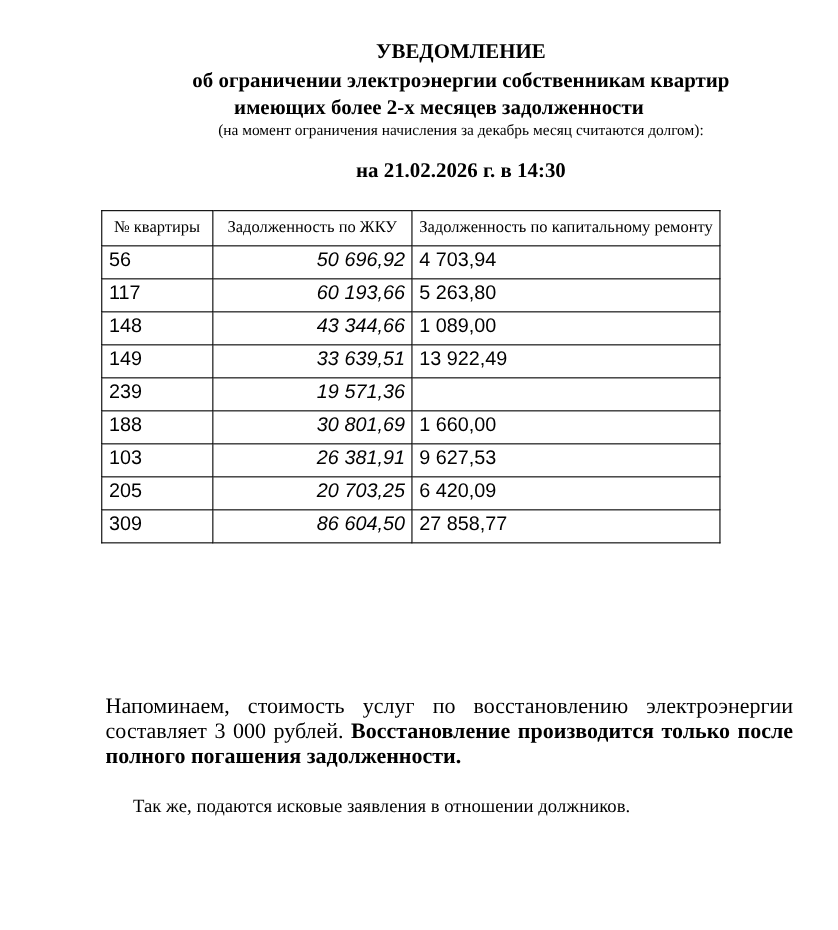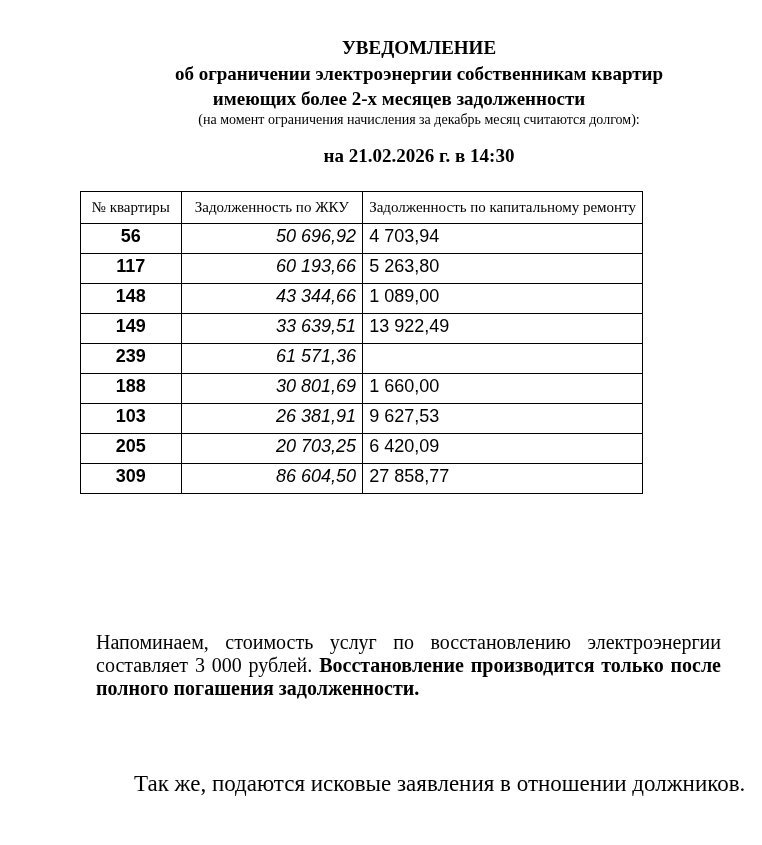--- a/index.html
+++ b/index.html
@@ -26,21 +26,21 @@
     .t1 { top: 37px; font-size: 19px; left: 38px; }
     .t2 { top: 63px; font-size: 19px; left: 38px; }
     .t3 { top: 88px; font-size: 19px; left: 18px; }
     .t4 {
       top: 112px; font-size: 14px; font-weight: normal; left: 38px;
     }
     .t5 { top: 145px; font-size: 19px; left: 38px; }
 
     table.debts {
       position: absolute;
-      left: 80px;
+      left: 92px;
       top: 191px;
       width: 563px;
       border-collapse: collapse;
     }
     table.debts th, table.debts td {
       border: 1px solid #000000;
       height: 30px;
       padding: 0 6px;
       box-sizing: border-box;
     }
@@ -51,21 +51,21 @@
       text-align: center;
       height: 32px;
       white-space: nowrap;
     }
     table.debts td {
       font-family: "Liberation Sans", sans-serif;
       font-size: 18px;
       vertical-align: top;
       padding-top: 2px;
     }
-    td.apt { text-align: center; font-weight: bold; width: 111px; }
+    td.apt { font-weight: normal; width: 111px; }
     td.zhku { text-align: right; width: 198px; font-style: italic; }
     td.cap { text-align: left; }
 
     .para {
       position: absolute;
       left: 96px;
       width: 625px;
       font-size: 20px;
       line-height: 23px;
       text-align: justify;
@@ -73,25 +73,24 @@
     }
     .p1 { top: 631px; }
     .p1 .line1 {
       display: block;
       text-align: justify;
       text-align-last: justify;
     }
     .p1 .bold { font-weight: bold; }
     .p2 {
       position: absolute;
-      left: 134px;
+      left: 121px;
       top: 723px;
-      font-size: 23px;
+      font-size: 17px;
       white-space: nowrap;
-      margin-top: 48px;
     }
   </style>
 </head>
 <body>
 
 <div class="title t1">УВЕДОМЛЕНИЕ</div>
 <div class="title t2">об ограничении электроэнергии  собственникам квартир</div>
 <div class="title t3">имеющих  более 2-х месяцев задолженности</div>
 <div class="title t4">(на момент ограничения начисления за декабрь месяц считаются долгом):</div>
 <div class="title t5">на 21.02.2026 г. в 14:30</div>
@@ -120,21 +119,21 @@
         <td class="zhku">43 344,66</td>
         <td class="cap">1 089,00</td>
       </tr>
       <tr>
         <td class="apt">149</td>
         <td class="zhku">33 639,51</td>
         <td class="cap">13 922,49</td>
       </tr>
       <tr>
         <td class="apt">239</td>
-        <td class="zhku">61 571,36</td>
+        <td class="zhku">19 571,36</td>
         <td class="cap"></td>
       </tr>
       <tr>
         <td class="apt">188</td>
         <td class="zhku">30 801,69</td>
         <td class="cap">1 660,00</td>
       </tr>
       <tr>
         <td class="apt">103</td>
         <td class="zhku">26 381,91</td>

